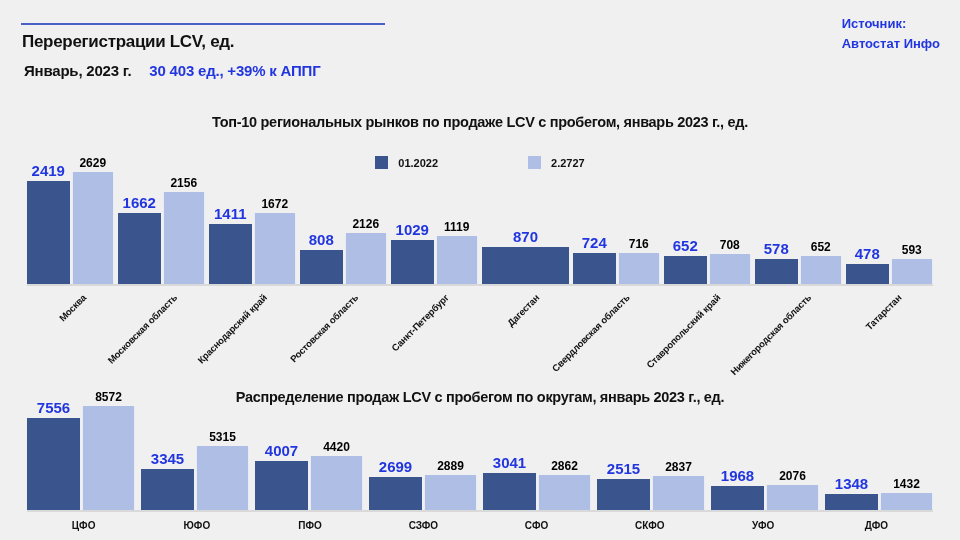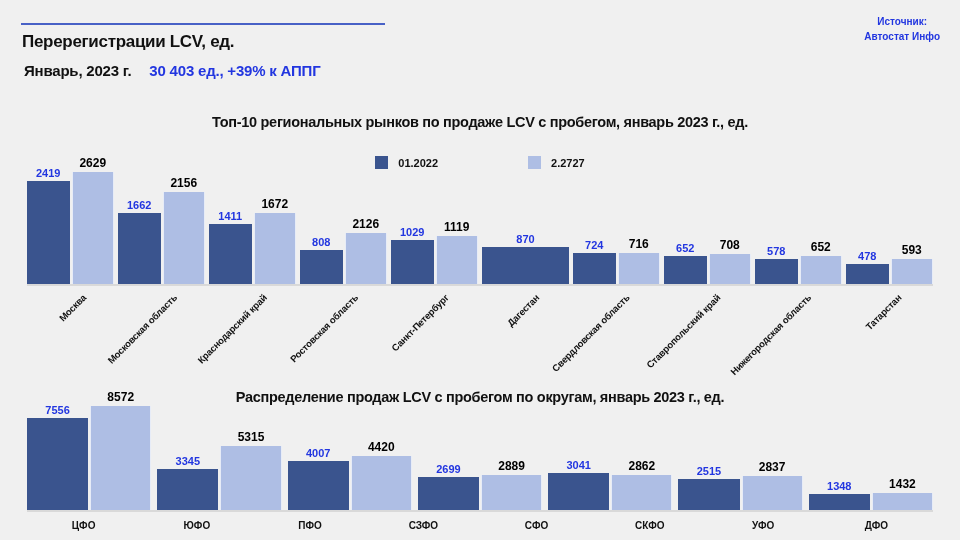--- a/index.html
+++ b/index.html
@@ -6,42 +6,42 @@
   .page{
     position:relative; width:960px; height:540px;
     background:#f0f0f0; overflow:hidden;
     font-family:"Liberation Sans", sans-serif; color:#111;
   }
   
   .top-rule{position:absolute; left:21px; top:23px; width:364px; height:2px; background:#4861c6;}
   .page-title{position:absolute; left:22px; top:32px; font-size:17px; font-weight:bold; letter-spacing:-0.3px;}
   .subtitle-row{position:absolute; left:24px; top:62px; font-size:15px; font-weight:bold; letter-spacing:-0.2px;}
   .subtitle-row .hl{color:#2236e0; margin-left:14px;}
-  .source{position:absolute; right:20px; top:14px; text-align:center; font-size:10px; font-weight:bold; color:#2236e0; line-height:1.5;}
+  .source{position:absolute; right:20px; top:14px; text-align:left; font-size:13px; font-weight:bold; color:#2236e0; line-height:1.5;}
 
   
   .chart{position:absolute; left:27px; width:906px;}
   #chart1{top:114px; height:266px;}
   #chart2{top:384px; height:150px;}
   .chart-title{position:relative; text-align:center; font-size:14.5px; font-weight:bold; letter-spacing:-0.3px; z-index:3;}
   #chart2 .chart-title{position:absolute; left:0; right:0; top:5px;}
 
   .legend{position:absolute; left:0; right:0; top:42px; display:flex; justify-content:center; align-items:center; gap:10px; z-index:3; font-size:11px; font-weight:bold;}
   .legend .gap{width:70px;}
   .swatch{width:13px; height:13px; display:inline-block;}
   .swatch.dark{background:#3a548e;}
   .swatch.light{background:#aebee4;}
 
   .plot{position:absolute; left:0; right:0; display:flex; align-items:flex-end; border-bottom:2px solid #d9d9d9;}
   #chart1 .plot{top:36px; height:134px; gap:4px;}
   #chart2 .plot{top:0; height:126px; gap:6px;}
   .group{flex:1; display:flex; gap:2px; align-items:flex-end; height:100%;}
   .col{flex:1; display:flex; flex-direction:column; justify-content:flex-end; align-items:center; min-width:0;}
   .val{white-space:nowrap; margin-bottom:2px; font-weight:bold;}
-  .val.v2022{color:#2236e0; font-size:11px;}
+  .val.v2022{color:#2236e0; font-size:15px;}
   .val.v2023{color:#000; font-size:12px;}
   .bar{width:100%;}
   .bar.dark{background:#3a548e;}
   .bar.light{background:#aebee4; box-shadow:inset 1px 0 0 rgba(255,255,255,.7), inset -1px 0 0 rgba(255,255,255,.7);}
 
   .xlabels{position:absolute; left:0; right:0;}
   #chart1 .xlabels{top:172px; height:94px;}
   #chart2 .xlabels{top:128px; height:22px;}
   .xanchor{position:absolute; top:4px; width:0;}
   .xlabels.rotated .xanchor span{
@@ -271,20 +271,30 @@
             <div class="val v2022">2515</div>
             <div class="bar dark" style="height: 31px;"></div>
           </div>
           <div class="col">
             <div class="val v2023">2837</div>
             <div class="bar light" style="height: 34px;"></div>
           </div>
         </div>
         <div class="group">
           <div class="col">
+            <div class="val v2022">1968</div>
+            <div class="bar dark" style="height: 24px;"></div>
+          </div>
+          <div class="col">
+            <div class="val v2023">2076</div>
+            <div class="bar light" style="height: 25px;"></div>
+          </div>
+        </div>
+        <div class="group">
+          <div class="col">
             <div class="val v2022">1348</div>
             <div class="bar dark" style="height: 16px;"></div>
           </div>
           <div class="col">
             <div class="val v2023">1432</div>
             <div class="bar light" style="height: 17px;"></div>
           </div>
         </div>
       </div>
     <div class="xlabels flat">

